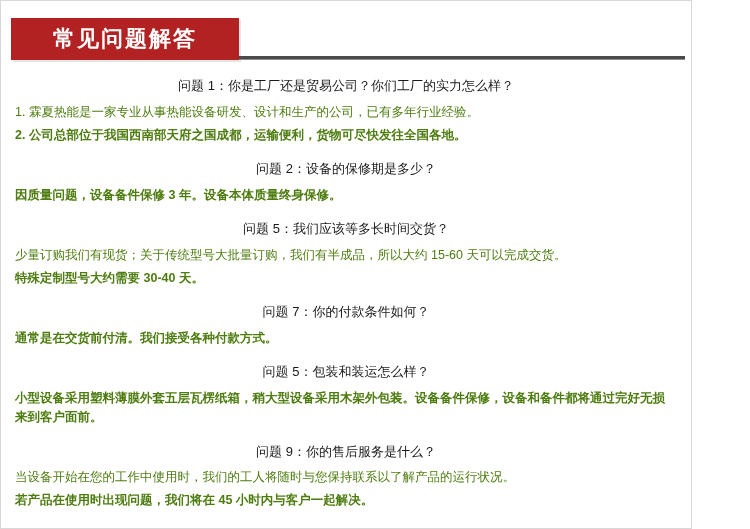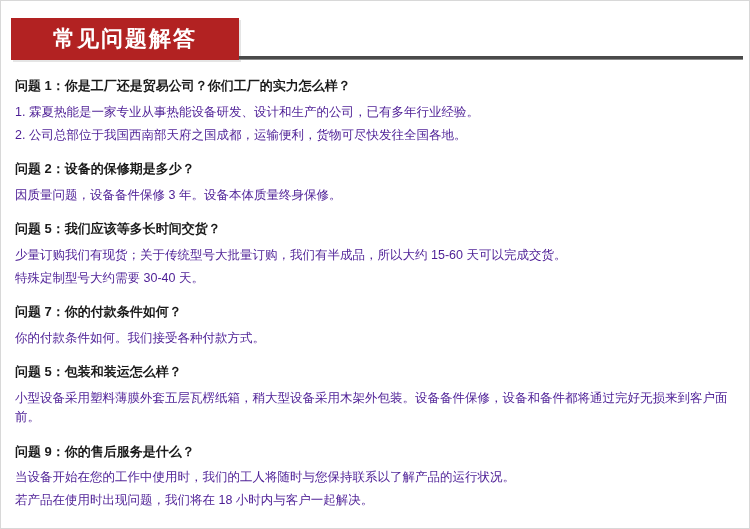--- a/index.html
+++ b/index.html
@@ -9,21 +9,21 @@
   body {
     width: 750px;
     height: 529px;
     background: #ffffff;
     font-family: "Liberation Sans", "DejaVu Sans", sans-serif;
     color: #111111;
     overflow: hidden;
   }
   .page {
     position: relative;
-    width: 750px;
+    width: 692px;
     height: 529px;
     box-sizing: border-box;
     border: 1px solid #d8d8d8;
     background: #ffffff;
   }
   
   .header {
     position: relative;
     margin: 17px 0 0 0;
     height: 44px;
@@ -66,33 +66,35 @@
   }
   
   .content {
     padding: 14px 14px 0 14px;
   }
   .faq-item {
     margin-bottom: 14px;
   }
   .faq-q {
     font-size: 13px;
-    font-weight: bold;
+    font-weight: normal;
     color: #1a1a1a;
     line-height: 1.5;
     margin: 0 0 7px 0;
+    text-align: center;
   }
   .faq-a {
     font-size: 12.5px;
-    color: #4c1d95;
+    color: #4d7c0f;
     line-height: 1.55;
     margin: 0 0 4px 0;
   }
   .faq-a:last-child {
     margin-bottom: 0;
+    font-weight: bold;
   }
 </style>
 </head>
 <body>
 
 <div class="page">
 
   <div class="header">
     <div class="header-bar">
       <span class="header-bar-title">常见问题解答</span>
@@ -115,28 +117,28 @@
     </div>
 
     <div class="faq-item">
       <p class="faq-q">问题 5：我们应该等多长时间交货？</p>
       <p class="faq-a">少量订购我们有现货；关于传统型号大批量订购，我们有半成品，所以大约 15-60 天可以完成交货。</p>
       <p class="faq-a">特殊定制型号大约需要 30-40 天。</p>
     </div>
 
     <div class="faq-item">
       <p class="faq-q">问题 7：你的付款条件如何？</p>
-      <p class="faq-a">你的付款条件如何。我们接受各种付款方式。</p>
+      <p class="faq-a">通常是在交货前付清。我们接受各种付款方式。</p>
     </div>
 
     <div class="faq-item">
       <p class="faq-q">问题 5：包装和装运怎么样？</p>
       <p class="faq-a">小型设备采用塑料薄膜外套五层瓦楞纸箱，稍大型设备采用木架外包装。设备备件保修，设备和备件都将通过完好无损来到客户面前。</p>
     </div>
 
     <div class="faq-item">
       <p class="faq-q">问题 9：你的售后服务是什么？</p>
       <p class="faq-a">当设备开始在您的工作中使用时，我们的工人将随时与您保持联系以了解产品的运行状况。</p>
-      <p class="faq-a">若产品在使用时出现问题，我们将在 18 小时内与客户一起解决。</p>
+      <p class="faq-a">若产品在使用时出现问题，我们将在 45 小时内与客户一起解决。</p>
     </div>
 
   </div>
 </div>
 
 </body></html>

